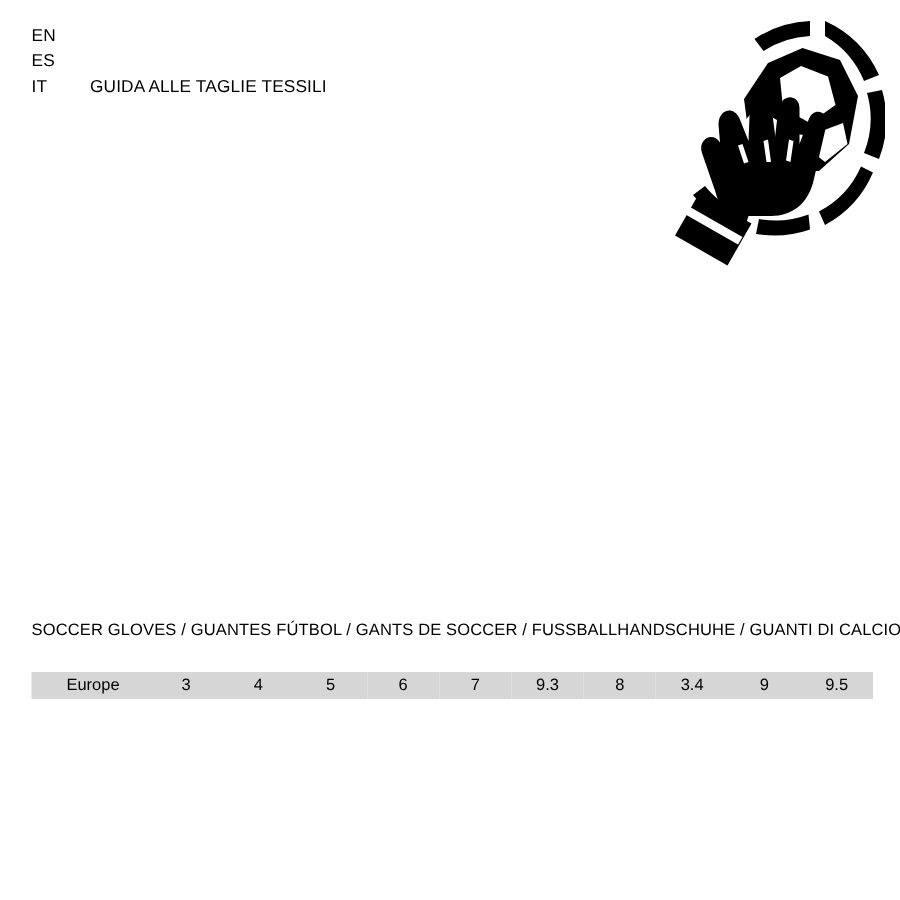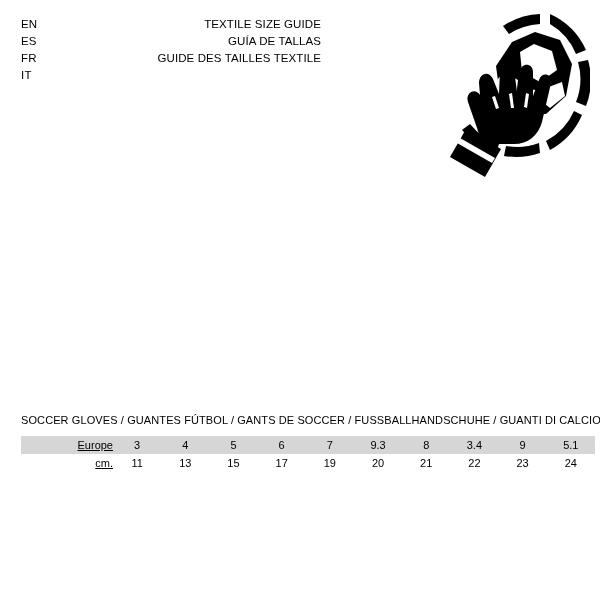--- a/index.html
+++ b/index.html
@@ -21,21 +21,20 @@
     position: absolute;
     left: 21px;
     top: 16px;
     width: 300px;
   }
   .legend-row {
     display: flex;
     align-items: baseline;
     height: 17px;
     line-height: 17px;
-    justify-content: space-between;
   }
   .legend-code {
     width: 39px;
     font-size: 11.5px;
     letter-spacing: 0.2px;
     color: #000;
     flex: 0 0 39px;
   }
   .legend-text {
     font-size: 11.5px;
@@ -60,68 +59,62 @@
   .table-wrap {
     position: absolute;
     left: 21px;
     top: 414px;
     width: 558px;
   }
   .table-title {
     font-size: 11px;
     letter-spacing: 0.1px;
     font-weight: normal;
-    margin-bottom: 10px;
+    margin-bottom: 22px;
     white-space: nowrap;
     color: #000;
   }
   table.size-table {
     border-collapse: collapse;
     width: 558px;
     table-layout: fixed;
   }
   table.size-table td {
     font-size: 11px;
     height: 18px;
     padding: 0;
     color: #000;
     text-align: center;
     vertical-align: middle;
   }
   table.size-table tr.shaded td {
     background: #d6d6d6;
   }
   table.size-table td.rowlabel {
-    text-align: right;
-    padding-left: 16px;
+    text-align: center;
+    padding-left: 3px;
     width: 76px;
-    text-decoration: underline;
   }
   table.size-table td.cell {
     width: 48.2px;
   }
 </style>
 </head>
 <body>
 
 <div class="legend">
   <div class="legend-row">
     <span class="legend-code">EN</span>
-    <span class="legend-text">TEXTILE SIZE GUIDE</span>
   </div>
   <div class="legend-row">
     <span class="legend-code">ES</span>
-    <span class="legend-text">GUÍA DE TALLAS</span>
-  </div>
-  <div class="legend-row">
-    <span class="legend-code">FR</span>
-    <span class="legend-text">GUIDE DES TAILLES TEXTILE</span>
   </div>
   <div class="legend-row">
     <span class="legend-code">IT</span>
+    <span class="legend-text">GUIDA ALLE TAGLIE TESSILI</span>
   </div>
 </div>
 
 <div class="illustration">
   <svg width="190" height="180" viewBox="0 0 190 180" xmlns="http://www.w3.org/2000/svg">
     <g fill="#000000">
 
       <path d="M103,16 A72,72 0 0,1 140,4 L140,14 A62,62 0 0,0 109,24 Z"></path>
       <path d="M150,4 A72,72 0 0,1 186,40 L176,44 A62,62 0 0,0 150,14 Z"></path>
       <path d="M188,50 A72,72 0 0,1 186,96 L176,92 A62,62 0 0,0 178,52 Z"></path>
@@ -175,30 +168,17 @@
         <td class="rowlabel">Europe</td>
         <td class="cell">3</td>
         <td class="cell">4</td>
         <td class="cell">5</td>
         <td class="cell">6</td>
         <td class="cell">7</td>
         <td class="cell">9.3</td>
         <td class="cell">8</td>
         <td class="cell">3.4</td>
         <td class="cell">9</td>
-        <td class="cell">5.1</td>
-      </tr>
-      <tr>
-        <td class="rowlabel">cm.</td>
-        <td class="cell">11</td>
-        <td class="cell">13</td>
-        <td class="cell">15</td>
-        <td class="cell">17</td>
-        <td class="cell">19</td>
-        <td class="cell">20</td>
-        <td class="cell">21</td>
-        <td class="cell">22</td>
-        <td class="cell">23</td>
-        <td class="cell">24</td>
+        <td class="cell">9.5</td>
       </tr>
     </tbody>
   </table>
 </div>
 
 </body></html>

